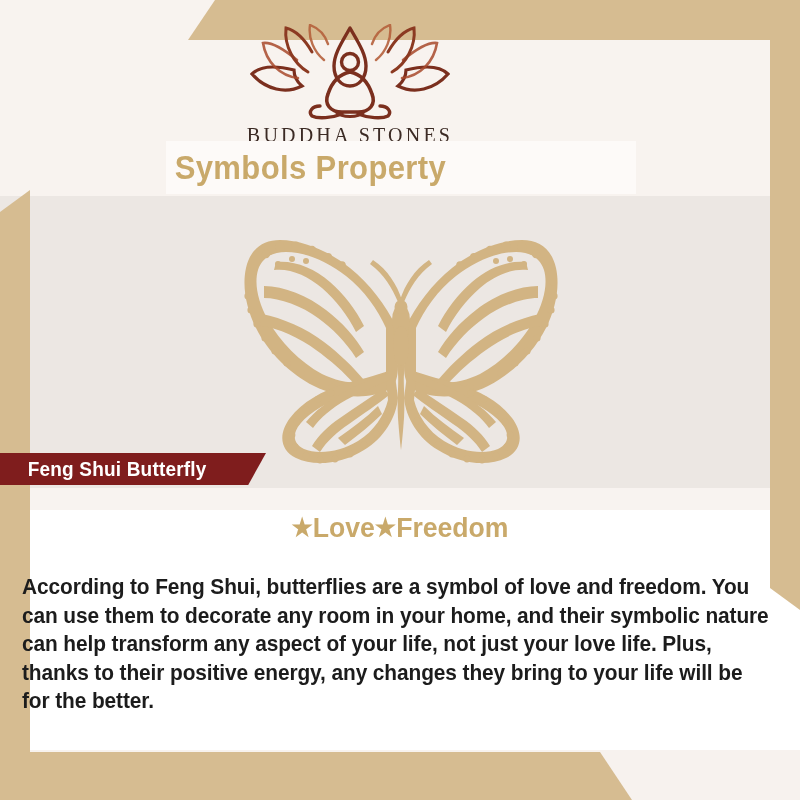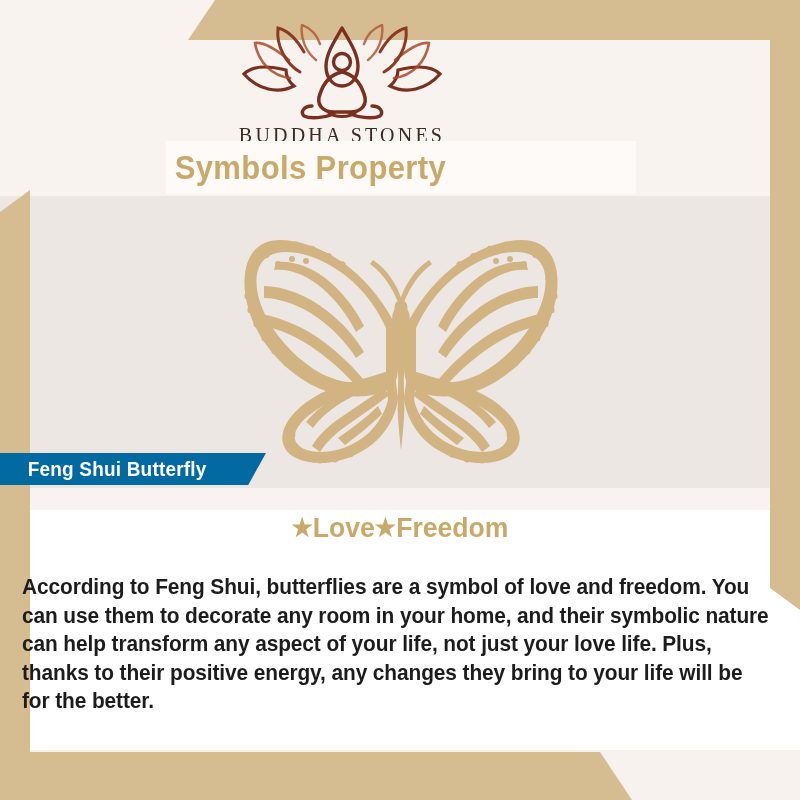--- a/index.html
+++ b/index.html
@@ -74,21 +74,21 @@
     position: absolute;
     left: 0; top: 752px;
     width: 640px; height: 48px;
     background: #d6bc91;
     clip-path: polygon(0 0, 600px 0, 632px 48px, 0 48px);
   }
 
   
   .logo-block {
     position: absolute;
-    left: 4px; top: 24px;
+    left: 12px; top: 24px;
     width: 676px;
     text-align: center;
   }
   .logo-mark {
     display: block;
     margin: 0 auto;
   }
   .logo-wordmark {
     display: block;
     margin-top: 4px;
@@ -124,21 +124,21 @@
     position: absolute;
     left: 218px; top: 228px;
     width: 366px; height: 236px;
   }
 
   
   .tag {
     position: absolute;
     left: 0; top: 453px;
     width: 266px; height: 32px;
-    background: #0369a1;
+    background: #7f1d1d;
     clip-path: polygon(0 0, 266px 0, 246px 36px, 0 36px);
     display: flex;
     align-items: center;
   }
   .tag-text {
     margin-left: 23px;
     font-family: "Liberation Sans Narrow", "Liberation Sans", sans-serif;
     font-size: 20px;
     font-weight: bold;
     color: #ffffff;

